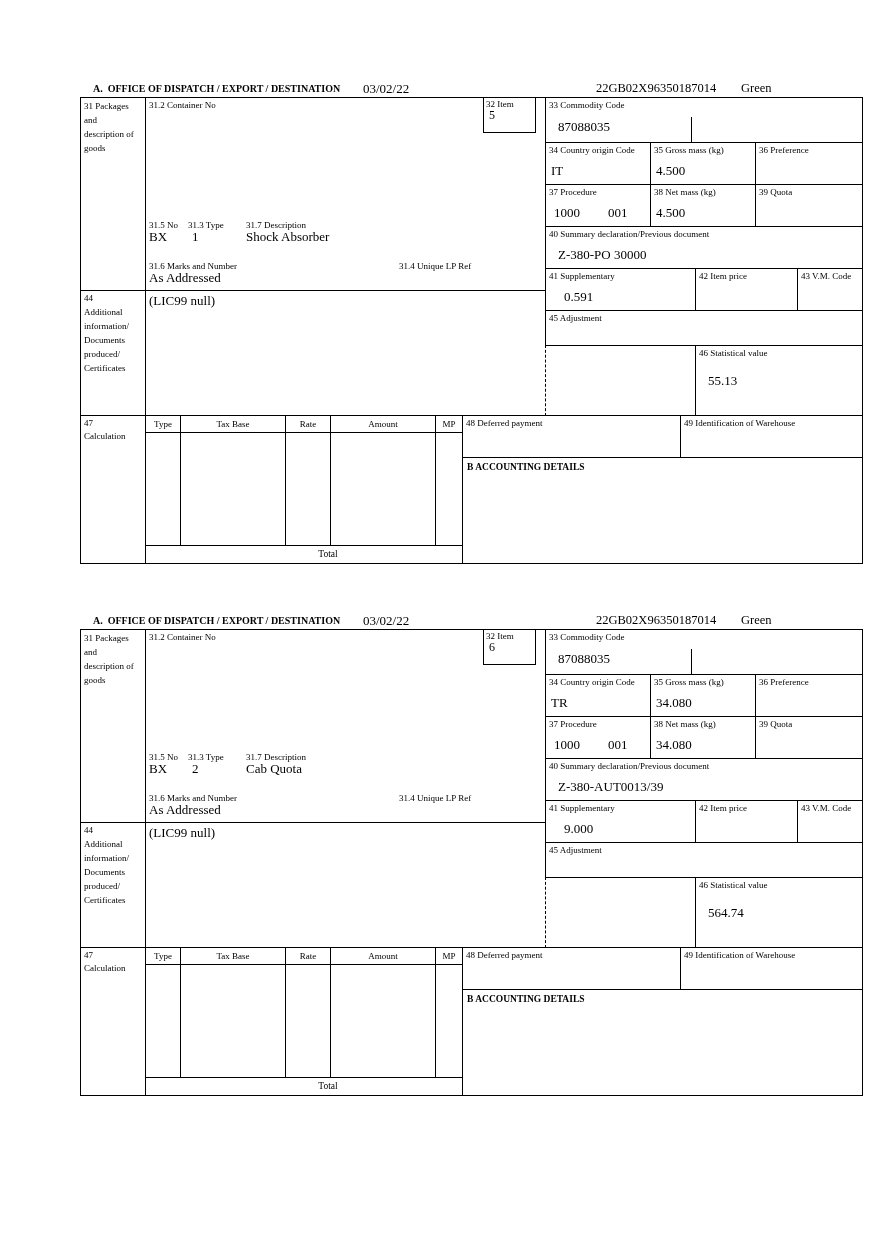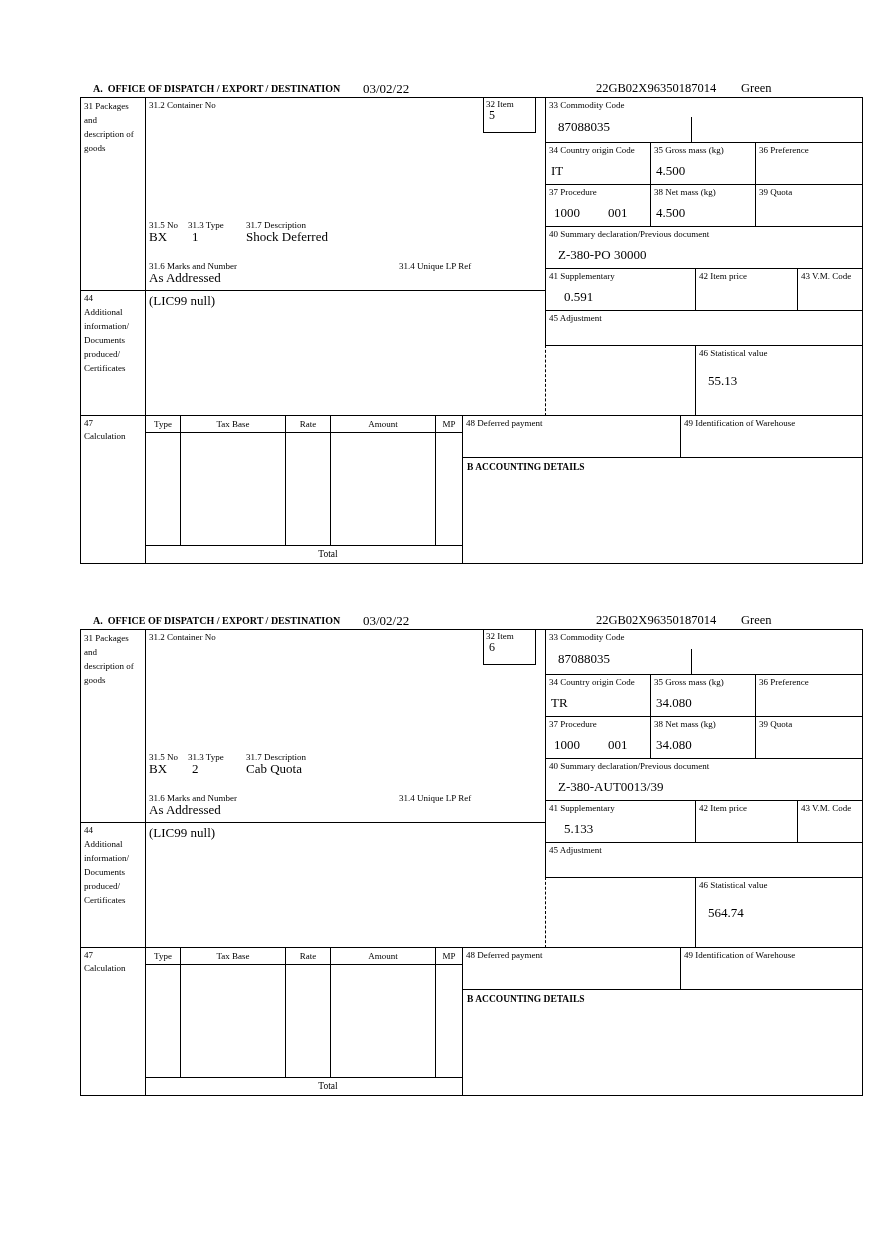--- a/index.html
+++ b/index.html
@@ -62,21 +62,21 @@
         <div class="lbl" style="left:3px;top:15px;width:58px">Calculation</div>
       </div>
 
       <div class="bx" style="left:65px;top:0;width:401px;height:194px">
         <div class="lbl" style="left:3px;top:2px">31.2 Container No</div>
         <div class="lbl" style="left:3px;top:122px">31.5 No</div>
         <div class="lbl" style="left:42px;top:122px">31.3 Type</div>
         <div class="lbl" style="left:100px;top:122px">31.7 Description</div>
         <div class="val" style="left:3px;top:131px">BX</div>
         <div class="val" style="left:46px;top:131px">1</div>
-        <div class="val" style="left:100px;top:131px">Shock Deferred</div>
+        <div class="val" style="left:100px;top:131px">Shock Absorber</div>
         <div class="lbl" style="left:3px;top:163px">31.6 Marks and Number</div>
         <div class="lbl" style="left:253px;top:163px">31.4 Unique LP Ref</div>
         <div class="val" style="left:3px;top:172px">As Addressed</div>
       </div>
       <div class="bx" style="left:403px;top:0;width:53px;height:36px">
         <div class="lbl" style="left:2px;top:1px">32 Item</div>
         <div class="val" style="left:5px;top:10px;font-size:12px">5</div>
       </div>
       <div class="bx noR" style="left:65px;top:193px;width:401px;height:126px">
         <div class="val" style="left:3px;top:2px">(LIC99 null)</div>
@@ -227,21 +227,21 @@
       </div>
       <div class="bx" style="left:675px;top:87px;width:108px;height:43px">
         <div class="lbl" style="left:3px;top:2px">39 Quota</div>
       </div>
       <div class="bx" style="left:465px;top:129px;width:318px;height:43px">
         <div class="lbl" style="left:3px;top:2px">40 Summary declaration/Previous document</div>
         <div class="val" style="left:12px;top:20px">Z-380-AUT0013/39</div>
       </div>
       <div class="bx" style="left:465px;top:171px;width:151px;height:43px">
         <div class="lbl" style="left:3px;top:2px">41 Supplementary</div>
-        <div class="val" style="left:18px;top:20px">5.133</div>
+        <div class="val" style="left:18px;top:20px">9.000</div>
       </div>
       <div class="bx" style="left:615px;top:171px;width:103px;height:43px">
         <div class="lbl" style="left:3px;top:2px">42 Item price</div>
       </div>
       <div class="bx" style="left:717px;top:171px;width:66px;height:43px">
         <div class="lbl" style="left:3px;top:2px">43 V.M. Code</div>
       </div>
       <div class="bx" style="left:465px;top:213px;width:318px;height:36px">
         <div class="lbl" style="left:3px;top:2px">45 Adjustment</div>
       </div>

